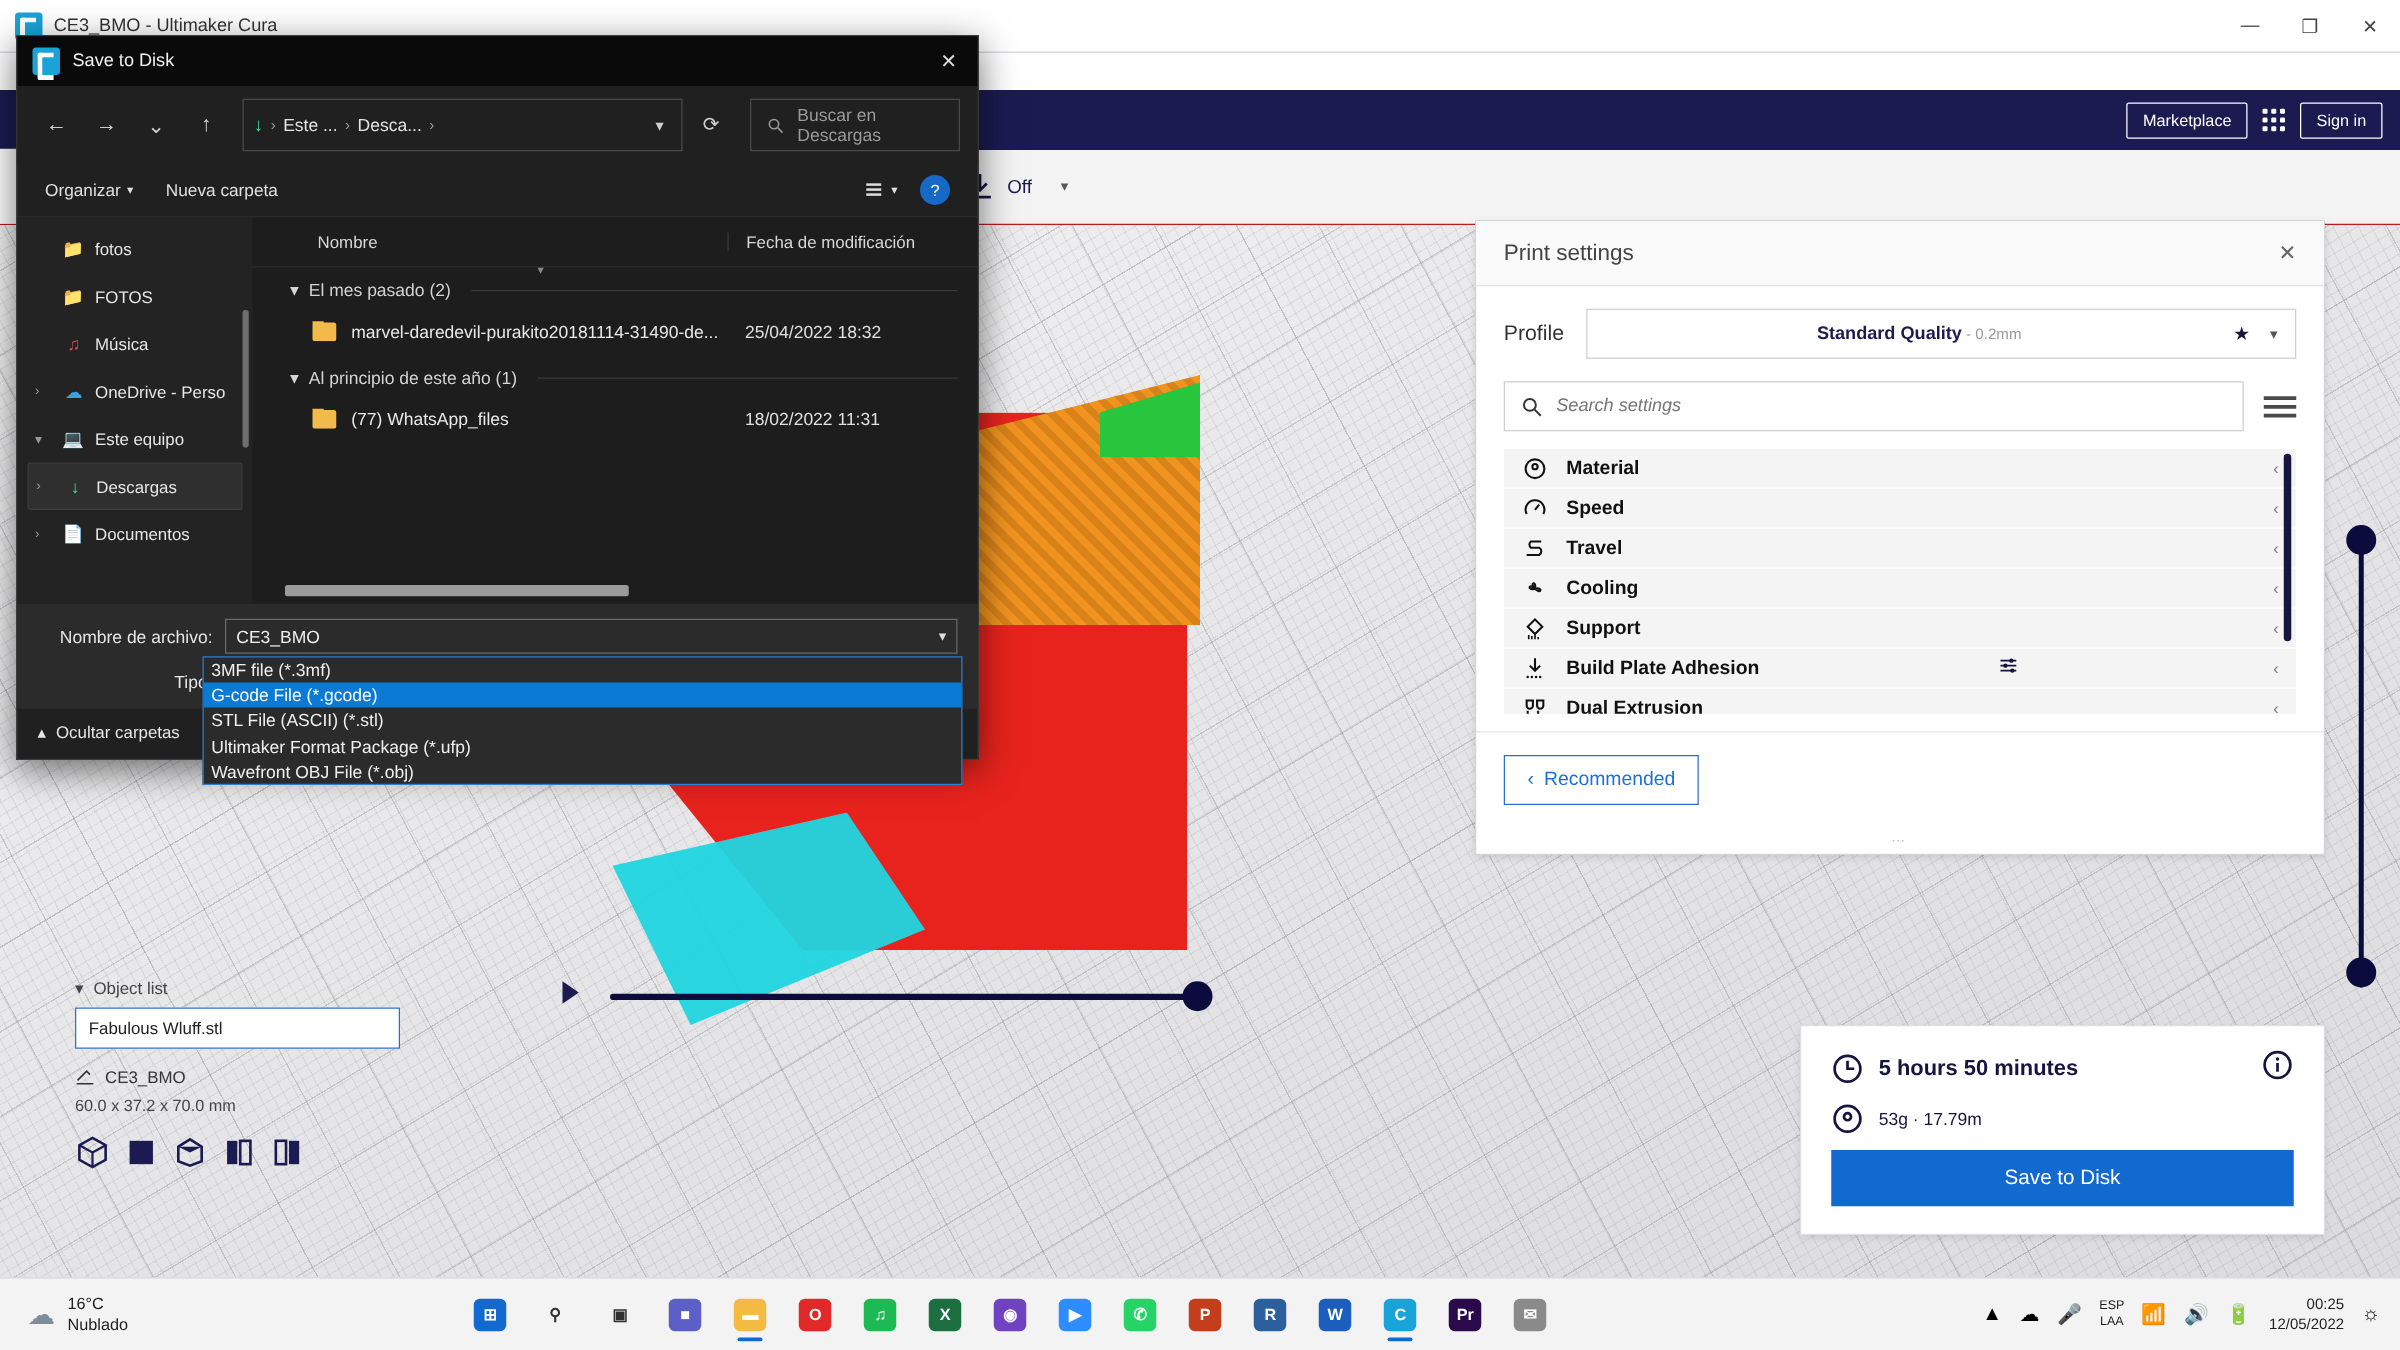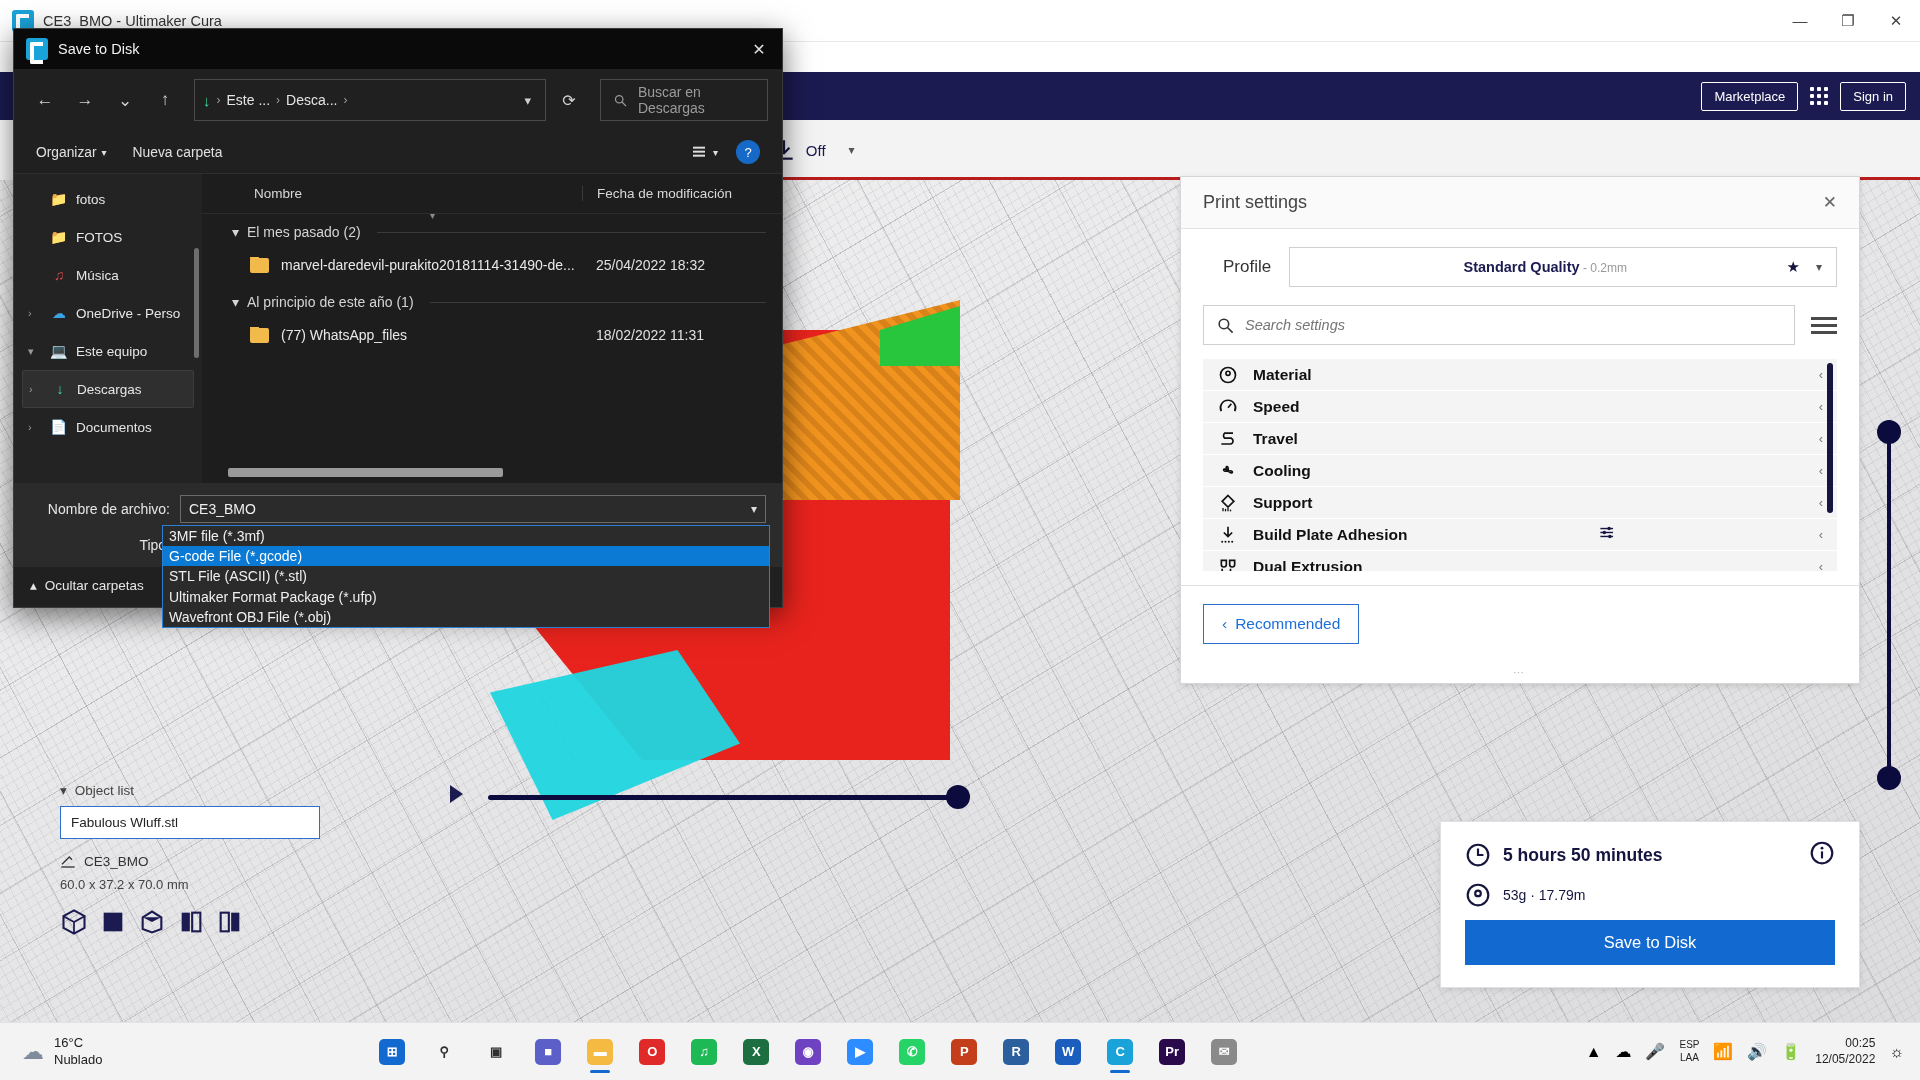--- a/index.html
+++ b/index.html
@@ -48,22 +48,22 @@
   .stage-tab.active { background:#fff; color:#1b1b52; }
   .stagebar-right { margin-left:auto; display:flex; align-items:center; gap:12px; padding-right:14px;}
   .pill-btn {
     background:transparent; border:1px solid #fff; color:#fff; border-radius:2px;
     padding:6px 12px; font-size:13px; font-family:inherit;
   }
   .grid-icon { display:grid; grid-template-columns:repeat(3,4px); grid-template-rows:repeat(3,4px); gap:3px; }
   .grid-icon i { background:#fff; width:4px; height:4px; display:block; border-radius:1px;}
 
   .cura-toolbar2 {
-    height:60px; background:#f3f3f3; border-bottom:3px solid #b91c1c;
-    display:flex; align-items:flex-start; position:relative;
+    height:60px; background:#f3f3f3; border-bottom:1px solid #b91c1c;
+    display:flex; align-items:flex-end; position:relative;
   }
   .machine-sel {
     width:340px; height:60px; border-right:1px solid #ddd; background:#fff;
     display:flex; align-items:center; padding:0 14px; font-size:14px; color:#333;
   }
   .chev { color:#555; font-size:12px; }
   .tb-item { display:flex; align-items:center; gap:9px; padding:0 14px; height:60px; font-size:15px; color:#1b1b52;}
   .tb-sep { width:1px; height:34px; background:#ddd; }
   .icon-sq { width:26px; height:26px; display:inline-block; }
 
@@ -138,21 +138,21 @@
     background:#fff; border:1px solid #d6d6d6; box-shadow:0 2px 6px rgba(0,0,0,.12);
     z-index:5;
   }
   .ps-head {
     height:52px; display:flex; align-items:center; padding:0 22px;
     border-bottom:1px solid #e3e3e3; background:#fafafa;
   }
   .ps-title { font-size:18px; color:#444; }
   .ps-close { margin-left:auto; font-size:17px; color:#666; }
   .ps-body { padding:18px 22px 0 22px;}
-  .ps-profile-row{ display:flex; align-items:center; gap:18px; margin-bottom:18px;margin-left:20px;}
+  .ps-profile-row{ display:flex; align-items:center; gap:18px; margin-bottom:18px;}
   .ps-profile-label{ font-size:17px; color:#333; }
   .ps-profile-box{
     flex:1; height:40px; border:1px solid #cfcfcf; display:flex; align-items:center;
     padding:0 14px; font-size:14.5px; background:#fff;
   }
   .ps-prof-name{ margin:0 auto 0 auto; color:#1b1b52;}
   .ps-prof-name small{ color:#9a9a9a; font-weight:normal;}
   .star { color:#15153f; font-size:15px; margin-right:16px;}
   .ps-search-row{ display:flex; align-items:center; gap:16px; margin-bottom:14px;}
   .ps-search{

